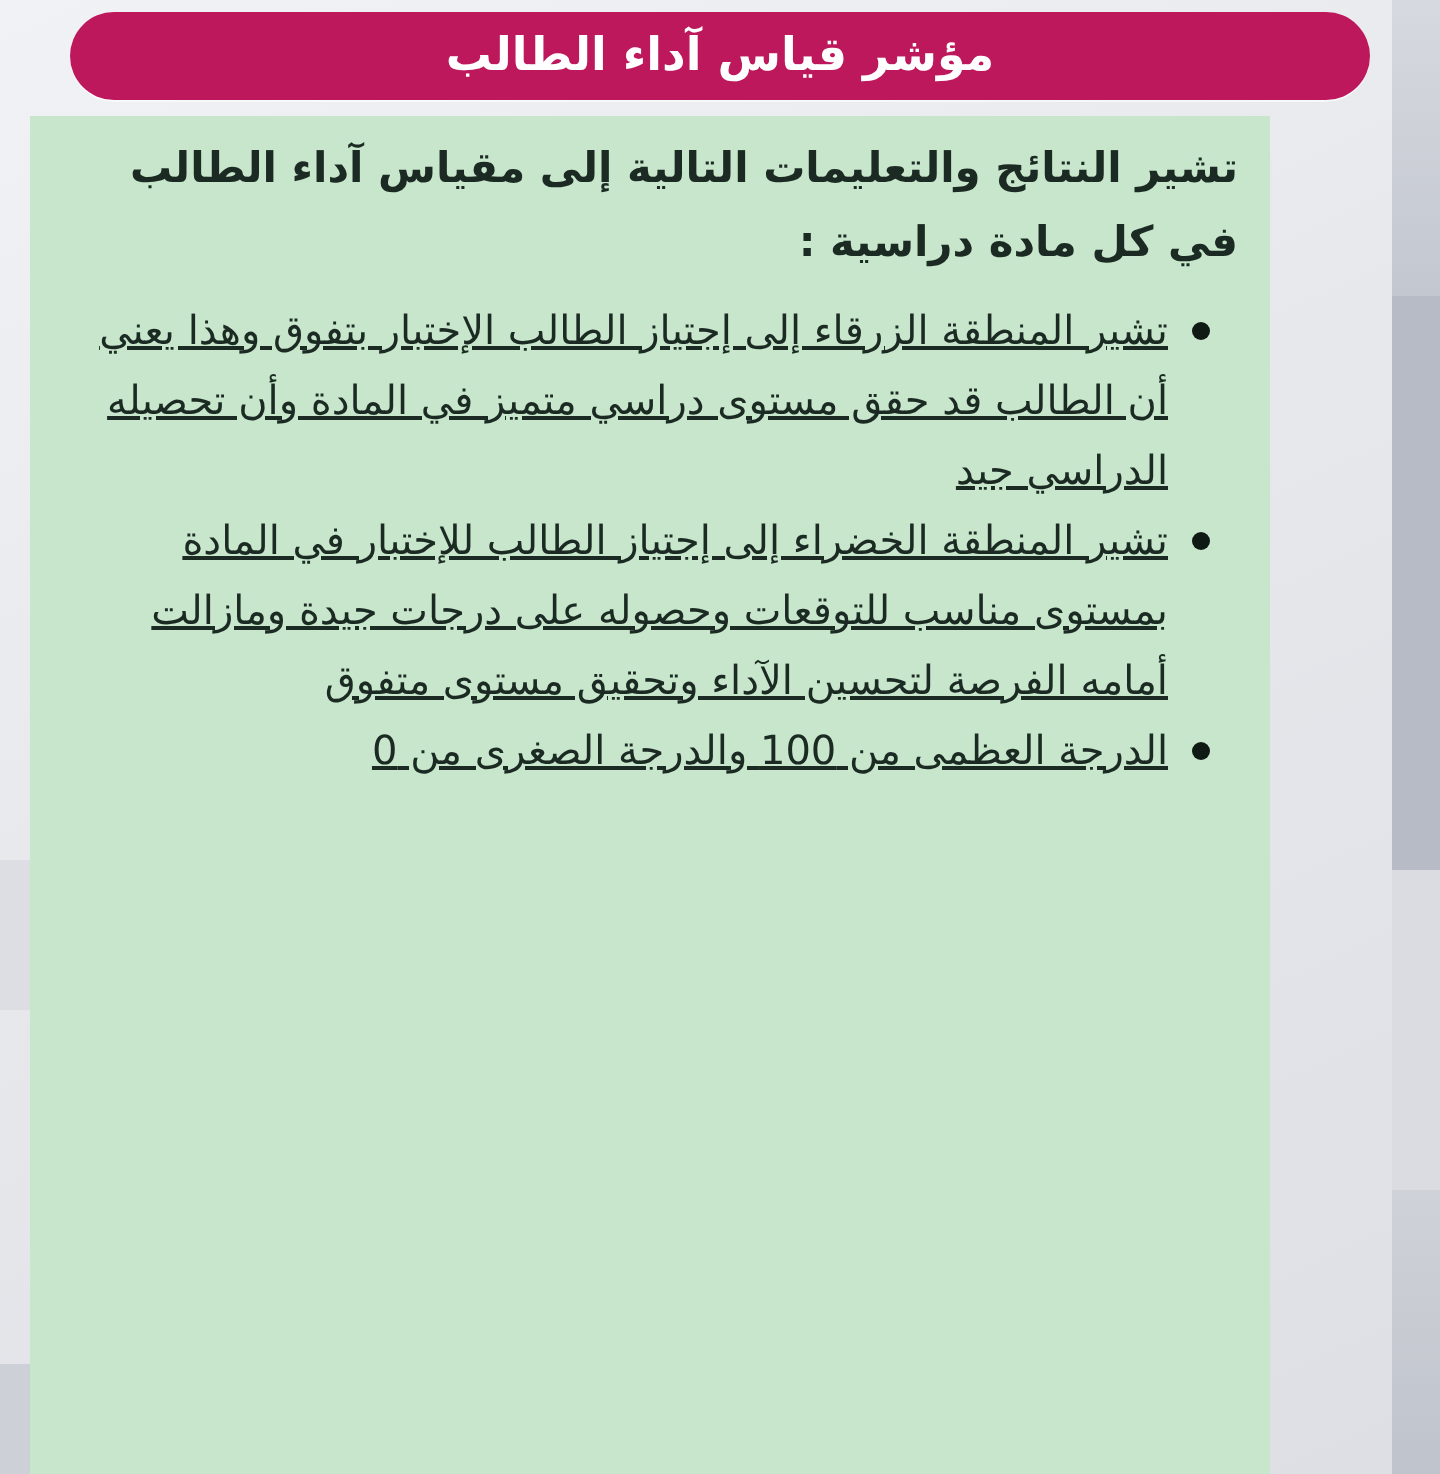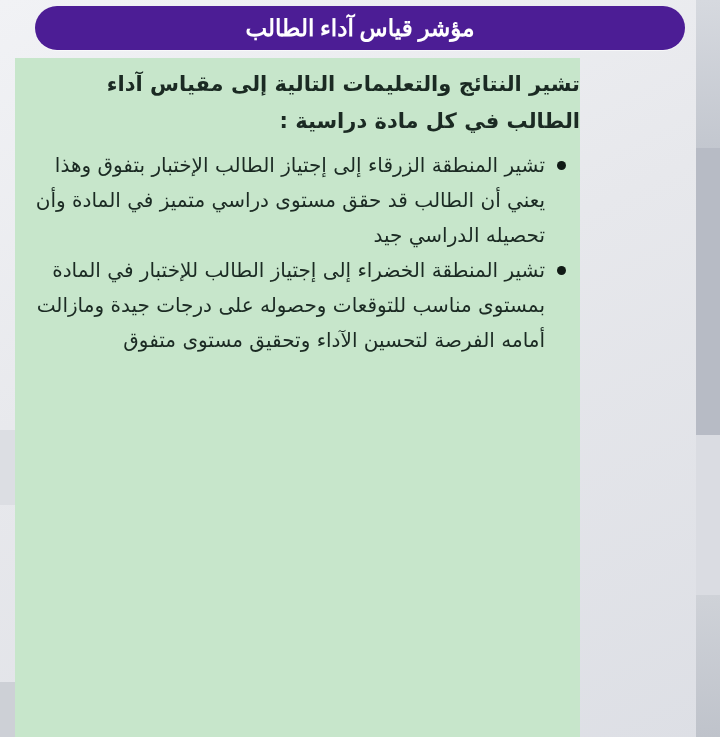--- a/index.html
+++ b/index.html
@@ -26,37 +26,38 @@
     display: flex; align-items: center; justify-content: center;
     box-shadow: 0 1px 0 rgba(255,255,255,0.6);
   }
   .header-pill .title {
     color: #ffffff; font-size: 23px; font-weight: bold;
     letter-spacing: 0.5px;
   }
 
   .panel {
     position: absolute; left: 15px; top: 58px;
-    width: 565px; height: 679px;
+    width: 620px; height: 679px;
     box-sizing: border-box;
-    padding: 8px 0 0 12px;
+    padding: 8px 16px 0 12px;
     direction: rtl;
   }
 
   .intro {
     margin: 0;
     font-size: 21px; font-weight: bold;
     line-height: 37px;
     text-align: right;
   }
 
   ul.bullets {
     list-style: none;
     margin: 8px 0 0 0;
     padding: 0 14px 0 0;
+    text-decoration: underline;
   }
   ul.bullets li {
     display: flex;
     gap: 12px;
     font-size: 20px;
     line-height: 35px;
     text-align: right;
   }
   .dot {
     flex: 0 0 auto;
@@ -68,21 +69,21 @@
 </head>
 <body>
 
 <div class="band band-right-top"></div>
 <div class="band band-right-mid"></div>
 <div class="band band-right-low"></div>
 <div class="band band-right-bottom"></div>
 <div class="band band-left-bottom"></div>
 <div class="band band-left-mid"></div>
 
-<div class="header-pill" style="background-color: #4c1d95; font-family: Liberation Serif, serif;">
+<div class="header-pill" style="background-color: #be185d;">
   <span class="title" style="color: rgb(255, 255, 255);">مؤشر قياس آداء الطالب</span>
 </div>
 
 <div class="panel" style="background-color: rgb(199, 230, 203); color: rgb(27, 42, 35);">
   <p class="intro">تشير النتائج والتعليمات التالية إلى مقياس آداء الطالب في كل مادة دراسية :</p>
 
   <ul class="bullets">
 
       <li>
         <span class="dot" style="background-color: rgb(16, 26, 21);"></span>
@@ -90,15 +91,19 @@
       </li>
 
       <li>
         <span class="dot" style="background-color: rgb(16, 26, 21);"></span>
         <span>تشير المنطقة الخضراء إلى إجتياز الطالب للإختبار في المادة بمستوى مناسب للتوقعات وحصوله على درجات جيدة ومازالت أمامه الفرصة لتحسين الآداء وتحقيق مستوى متفوق</span>
       </li>
 
 
 
 
+      <li>
+        <span class="dot" style="background-color: rgb(16, 26, 21);"></span>
+        <span>الدرجة العظمى من 100 والدرجة الصغرى من 0</span>
+      </li>
 
     </ul>
 </div>
 
 </body></html>

